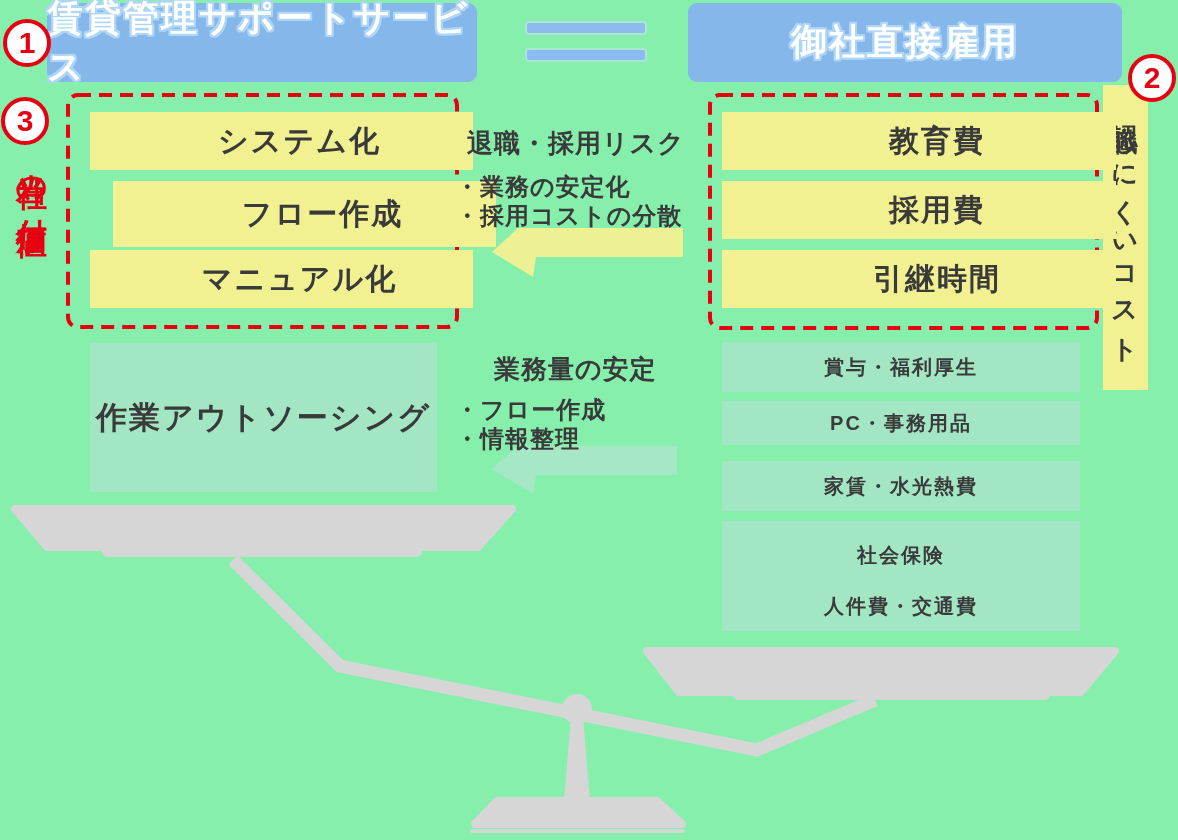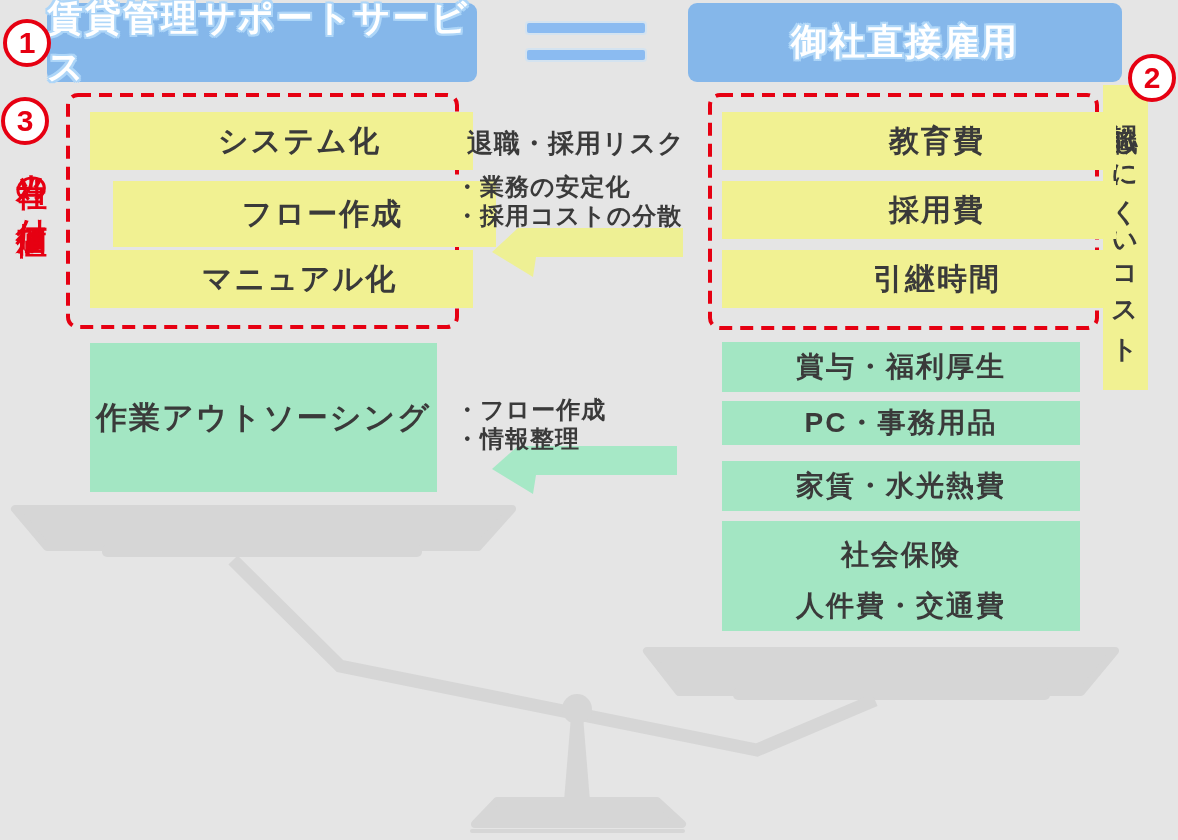--- a/index.html
+++ b/index.html
@@ -1,37 +1,37 @@
 <!DOCTYPE html>
 <html lang="ja"><head>
 <meta charset="utf-8">
 <style>
   html,body{margin:0;padding:0;background:#fff;}
   body{font-family:"Liberation Sans","DejaVu Sans",sans-serif;}
-  #canvas{position:relative;width:1178px;height:840px;background:#e5e5e5;overflow:hidden;}
+  #canvas{position:relative;width:1178px;height:840px;background:#86efac;overflow:hidden;}
   .abs{position:absolute;}
   
   .hdr{background:#85b7ea;border-radius:9px;display:flex;align-items:center;justify-content:center;
        font-size:36px;font-weight:bold;color:#fff;letter-spacing:2px;
        text-shadow:-2px 0 #aed6f8,2px 0 #aed6f8,0 -2px #aed6f8,0 2px #aed6f8,
                    -2px -2px #aed6f8,2px -2px #aed6f8,-2px 2px #aed6f8,2px 2px #aed6f8;}
   .hdr-left{left:47px;top:3px;width:430px;height:79px;}
   .hdr-right{left:688px;top:3px;width:434px;height:79px;}
   
   .eqbar{left:527px;width:118px;height:10px;background:#8bbbf1;border-radius:2px;
          box-shadow:0 0 0 2px rgba(198,226,250,.55);}
   
   .badge{width:48px;height:48px;box-sizing:border-box;border:4px solid #e60012;border-radius:50%;
          background:#fff;color:#e60012;font-weight:bold;font-size:30px;
          display:flex;align-items:center;justify-content:center;z-index:6;}
   
   .ybox{background:#f1f192;display:flex;align-items:center;justify-content:center;
         font-size:30px;font-weight:bold;color:#3a3a3a;letter-spacing:2px;z-index:2;padding-left:36px;}
   .gbox{background:#a3e6c3;display:flex;align-items:center;justify-content:center;
-        font-size:28px;font-weight:bold;color:#3a3a3a;letter-spacing:2px;z-index:2;}
+        font-size:20px;font-weight:bold;color:#3a3a3a;letter-spacing:2px;z-index:2;}
   .col-left{left:90px;width:347px;}
   .col-right{left:722px;width:358px;}
   
   .mid-title{font-size:26px;font-weight:bold;color:#3a3a3a;letter-spacing:1px;z-index:2;white-space:nowrap;}
   .mid-bullet{font-size:24px;font-weight:bold;color:#3a3a3a;letter-spacing:1px;z-index:2;white-space:nowrap;}
   
   .vert{writing-mode:vertical-rl;text-orientation:upright;white-space:nowrap;z-index:3;}
   .value-vert{left:10px;top:150px;height:260px;color:#e60012;font-size:31px;font-weight:bold;letter-spacing:3px;}
   .coststrip{left:1103px;top:85px;width:45px;height:305px;background:#f1f192;z-index:1;
              display:flex;justify-content:center;}
@@ -95,20 +95,21 @@
   <div class="abs ybox col-right" style="top:250px;height:58px;">引継時間</div>
 
   <div class="abs coststrip">
     <div class="vtext">認識しにくいコスト</div>
   </div>
 
   <div class="abs mid-title" style="left:467px;top:126px;">退職・採用リスク</div>
   <div class="abs mid-bullet" style="left:455px;top:171px;">・業務の安定化</div>
   <div class="abs mid-bullet" style="left:455px;top:200px;">・採用コストの分散</div>
 
+  <div class="abs mid-title" style="left:494px;top:352px;">業務量の安定</div>
   <div class="abs mid-bullet" style="left:455px;top:394px;">・フロー作成</div>
   <div class="abs mid-bullet" style="left:455px;top:423px;">・情報整理</div>
 
   <div class="abs gbox col-left" style="top:343px;height:149px;font-size:31px;">作業アウトソーシング</div>
 
   <div class="abs gbox col-right" style="top:342px;height:50px;">賞与・福利厚生</div>
   <div class="abs gbox col-right" style="top:401px;height:44px;">PC・事務用品</div>
   <div class="abs gbox col-right" style="top:461px;height:50px;">家賃・水光熱費</div>
   <div class="abs gbox col-right" style="top:521px;height:68px;">社会保険</div>
   <div class="abs gbox col-right" style="top:581px;height:50px;">人件費・交通費</div>

